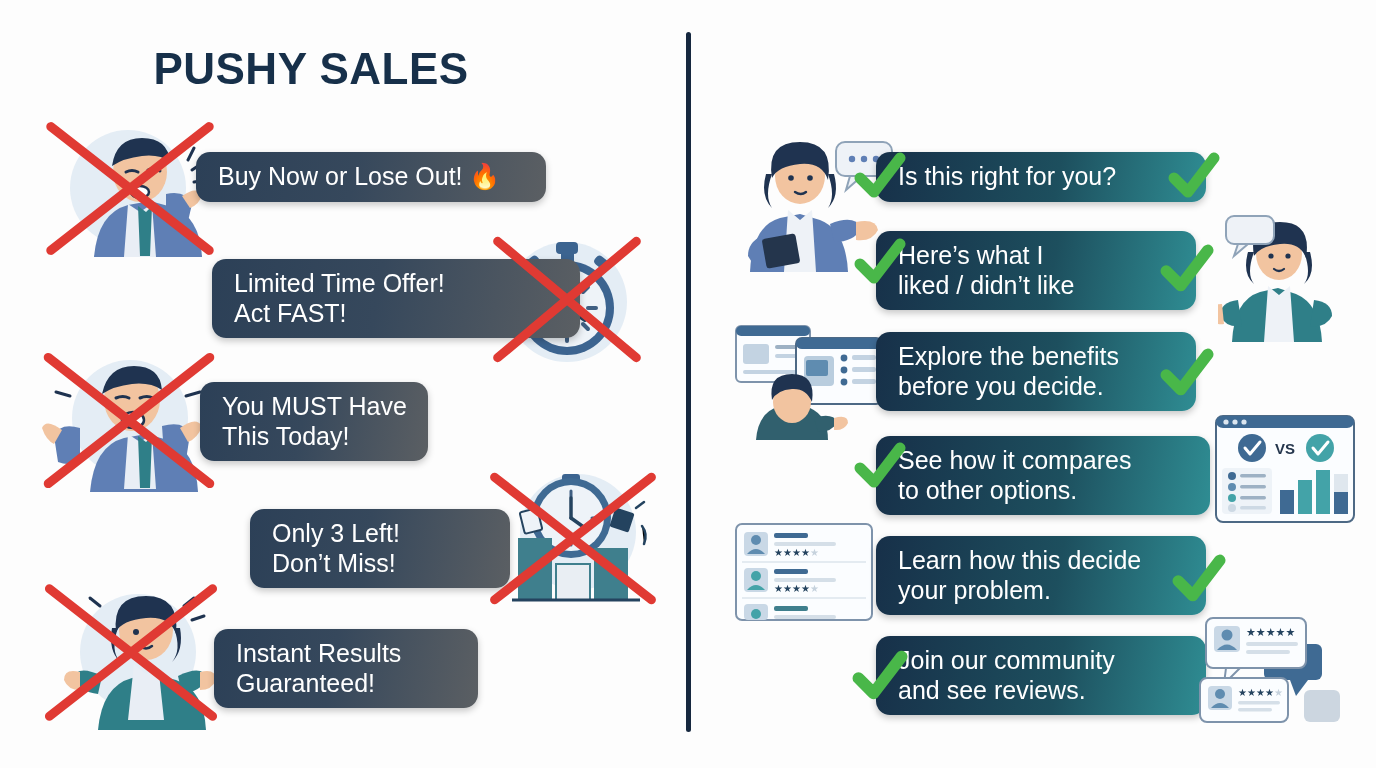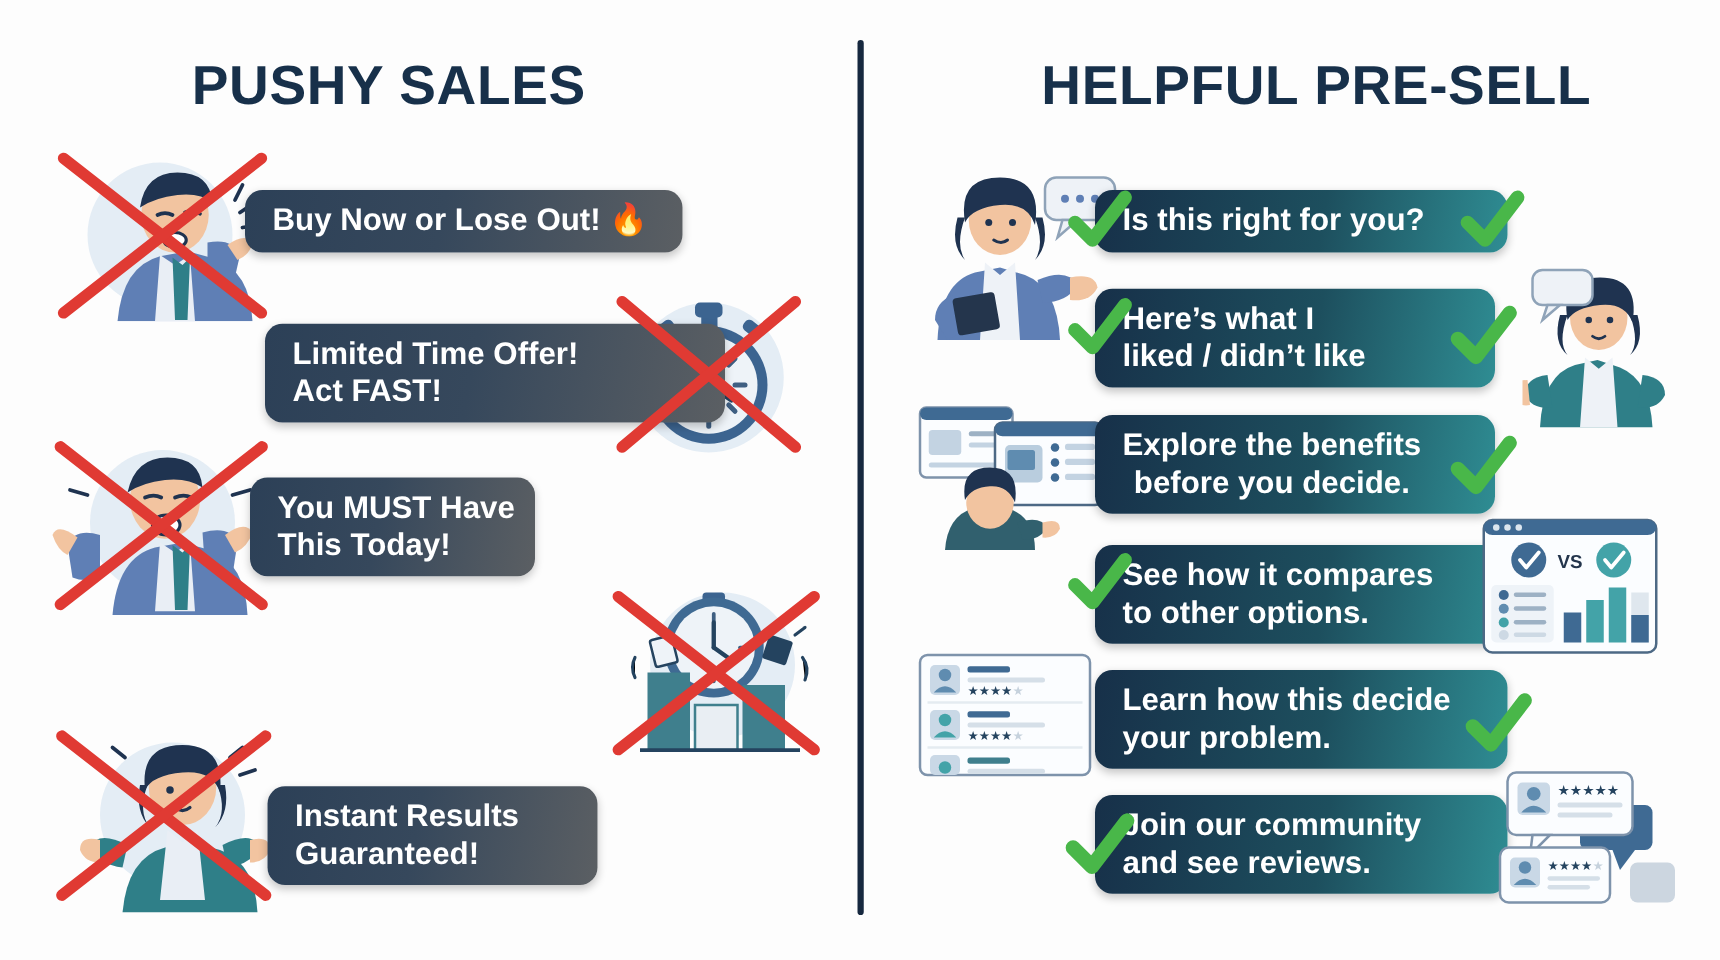--- a/index.html
+++ b/index.html
@@ -30,21 +30,21 @@
   .col-left .col-title { padding-right: 64px; }
   .col-right .col-title { padding-left: 40px; }
 
   
   .pill {
     position: absolute;
     border-radius: 14px;
     display: flex; align-items: center;
     padding: 10px 22px;
     color: #ffffff;
-    font-weight: bold;
+    font-weight: normal;
     line-height: 1.18;
     box-shadow: 0 3px 7px rgba(0,0,0,.22);
     z-index: 6;
   }
   .pill-bad {
     background: linear-gradient(100deg, #2c4057 0%, #36485c 45%, #5b5f63 100%);
   }
   .pill-good {
     background: linear-gradient(100deg, #173049 0%, #1d4f5e 55%, #2f8d93 100%);
   }
@@ -205,20 +205,26 @@
             <path d="M156 58 q6 8 2 18"></path>
             <path d="M150 40 l8-6"></path>
         </g>
       </svg>
     </div>
     <div class="xmark" style="left:488px; top:466px; width:170px; height:146px;">
       <span style="width:208px; margin-left:-104px; margin-top:-5px; transform:rotate(38deg);"></span>
       <span style="width:208px; margin-left:-104px; margin-top:-5px; transform:rotate(-38deg);"></span>
     </div>
 
+    <div class="pill pill-bad" style="left:250px; top:509px; width:260px; font-size:25px; z-index:7;">
+      <div>
+        <span class="ln">Only 3 Left!</span>
+        <span class="ln">Don’t Miss!</span>
+      </div>
+    </div>
 
     <div class="ill" style="left:42px; top:580px; width:180px; height:150px;">
       <svg viewBox="0 0 180 150">
         <circle cx="96" cy="72" r="58" fill="#e4edf5"></circle>
         <path d="M56 150 q4-44 34-52 l22-4 22 6 q28 10 30 50z" fill="#2f7f88"></path>
         <path d="M92 84 l12 10 12-10 6 56h-36z" fill="#e9eef5"></path>
         <ellipse cx="104" cy="50" rx="27" ry="30" fill="#f2c4a0"></ellipse>
         <path d="M74 52 q-4-36 30-36 q34 0 30 38 q-6-18-30-16 q-24 2-30 14z" fill="#1f3350"></path>
         <path d="M76 48 q-8 22 2 34 q-12-12-8-34z" fill="#1f3350"></path>
         <path d="M132 48 q8 22-2 34 q12-12 8-34z" fill="#1f3350"></path>
@@ -244,21 +250,20 @@
     <div class="pill pill-bad" style="left:214px; top:629px; width:264px; font-size:25px;">
       <div>
         <span class="ln">Instant Results</span>
         <span class="ln">Guaranteed!</span>
       </div>
     </div>
   </div>
 
   <div class="col col-right">
 
-    <div class="col-title">HELPFUL PRE-SELL</div>
 
     <div class="ill" style="left:48px; top:132px; width:160px; height:140px;">
       <svg viewBox="0 0 160 140">
         <path d="M12 140 q2-46 30-54 l20-4 20 6 q26 10 28 52z" fill="#5f7fb5"></path>
         <path d="M50 78 l12 10 12-10 4 62h-32z" fill="#eef2f7"></path>
         <ellipse cx="62" cy="44" rx="25" ry="28" fill="#f2c4a0"></ellipse>
         <path d="M34 46 q-6-36 28-36 q34 0 28 38 q-6-18-28-16 q-22 2-28 14z" fill="#1f3350"></path>
         <path d="M34 42 q-8 22 0 34 q-12-12-6-34z" fill="#1f3350"></path>
         <path d="M90 42 q8 22 0 34 q12-12 6-34z" fill="#1f3350"></path>
         <circle cx="53" cy="46" r="2.8" fill="#1f3350"></circle>
@@ -355,33 +360,33 @@
             <rect x="118" y="57" width="24" height="5" rx="2"></rect>
           </g>
         <path d="M22 118 q2-28 24-34 l14-3 16 5 q18 8 18 32z" fill="#31606e"></path>
         <ellipse cx="58" cy="80" rx="19" ry="21" fill="#f2c4a0"></ellipse>
         <path d="M38 78 q-4-26 20-26 q24 0 20 28 q-6-14-20-13 q-15 1-20 11z" fill="#1f3350"></path>
         <path d="M80 96 q18-6 24 4 q-6 10-20 10z" fill="#31606e"></path>
         <path d="M100 96 q14-4 14 5 q-4 8-14 7z" fill="#f2c4a0"></path>
       </svg>
     </div>
 
-    <div class="pill pill-good" style="left:186px; top:332px; width:320px; font-size:25px;text-align:center;">
+    <div class="pill pill-good" style="left:186px; top:332px; width:320px; font-size:25px;">
       <div>
         <span class="ln">Explore the benefits</span>
         <span class="ln">before you decide.</span>
       </div>
     </div>
     <div class="check" style="left:470px; top:346px; width:54px; height:54px;">
       <svg viewBox="0 0 52 52">
           <path d="M6 28 L20 42 L46 8" stroke="#49b749" stroke-width="11" fill="none" stroke-linecap="round" stroke-linejoin="round"></path>
         </svg>
     </div>
 
-    <div class="ill" style="left:495px; top:414px; width:142px; height:110px; z-index:8;">
+    <div class="ill" style="left:524px; top:414px; width:142px; height:110px; z-index:8;">
       <svg viewBox="0 0 142 110">
         <rect x="2" y="2" width="138" height="106" rx="7" fill="#fbfdff" stroke="#4d6985" stroke-width="2"></rect>
         <rect x="2" y="2" width="138" height="12" rx="7" fill="#3f6a93"></rect>
         <g fill="#dce6ef">
             <circle cx="12" cy="8" r="2.6"></circle>
             <circle cx="21" cy="8" r="2.6"></circle>
             <circle cx="30" cy="8" r="2.6"></circle>
           </g>
         <circle cx="38" cy="34" r="14" fill="#3f6a93"></circle>
         <path d="M31 34 l5 6 10-12" stroke="#fff" stroke-width="3" fill="none" stroke-linecap="round" stroke-linejoin="round"></path>

